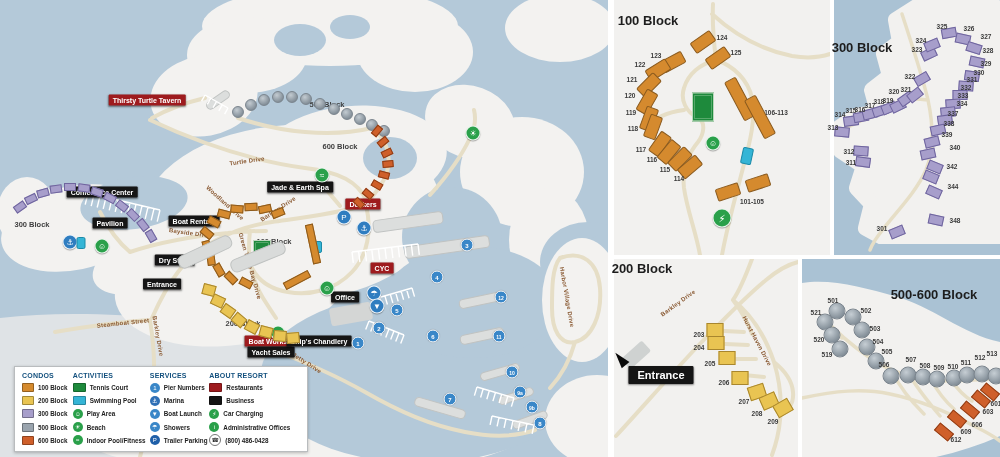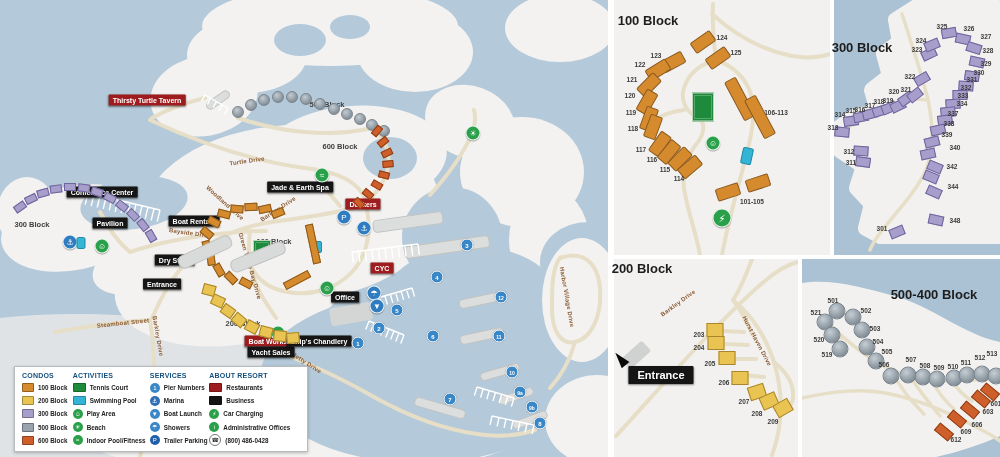--- a/index.html
+++ b/index.html
@@ -364,21 +364,21 @@
       <div class="iu200 ab" style="left: 727px; top: 358px; transform: translate(-50%, -50%) rotate(0deg);"></div>
       <div class="ulb ab" style="left: 710px; top: 363px;">205</div>
       <div class="iu200 ab" style="left: 740px; top: 378px; transform: translate(-50%, -50%) rotate(0deg);"></div>
       <div class="ulb ab" style="left: 724px; top: 382px;">206</div>
       <div class="iu200 ab" style="left: 757px; top: 392px; transform: translate(-50%, -50%) rotate(-18deg);"></div>
       <div class="ulb ab" style="left: 744px; top: 401px;">207</div>
       <div class="iu200 ab" style="left: 769px; top: 401px; transform: translate(-50%, -50%) rotate(-24deg);"></div>
       <div class="ulb ab" style="left: 757px; top: 413px;">208</div>
       <div class="iu200 ab" style="left: 783px; top: 408px; transform: translate(-50%, -50%) rotate(-30deg);"></div>
       <div class="ulb ab" style="left: 773px; top: 421px;">209</div>
-      <div class="ititle ab" style="left: 934px; top: 294px;">500-400 Block</div>
+      <div class="ititle ab" style="left: 934px; top: 294px;">500-600 Block</div>
       <div class="iu5g ab" style="left: 837px; top: 311px; transform: translate(-50%, -50%) rotate(0deg);"></div>
       <div class="ulb ab" style="left: 833px; top: 300px;">501</div>
       <div class="iu5g ab" style="left: 825px; top: 322px; transform: translate(-50%, -50%) rotate(0deg);"></div>
       <div class="ulb ab" style="left: 816px; top: 312px;">521</div>
       <div class="iu5g ab" style="left: 853px; top: 317px; transform: translate(-50%, -50%) rotate(0deg);"></div>
       <div class="ulb ab" style="left: 866px; top: 310px;">502</div>
       <div class="iu5g ab" style="left: 832px; top: 335px; transform: translate(-50%, -50%) rotate(0deg);"></div>
       <div class="ulb ab" style="left: 819px; top: 339px;">520</div>
       <div class="iu5g ab" style="left: 862px; top: 330px; transform: translate(-50%, -50%) rotate(0deg);"></div>
       <div class="ulb ab" style="left: 875px; top: 328px;">503</div>

